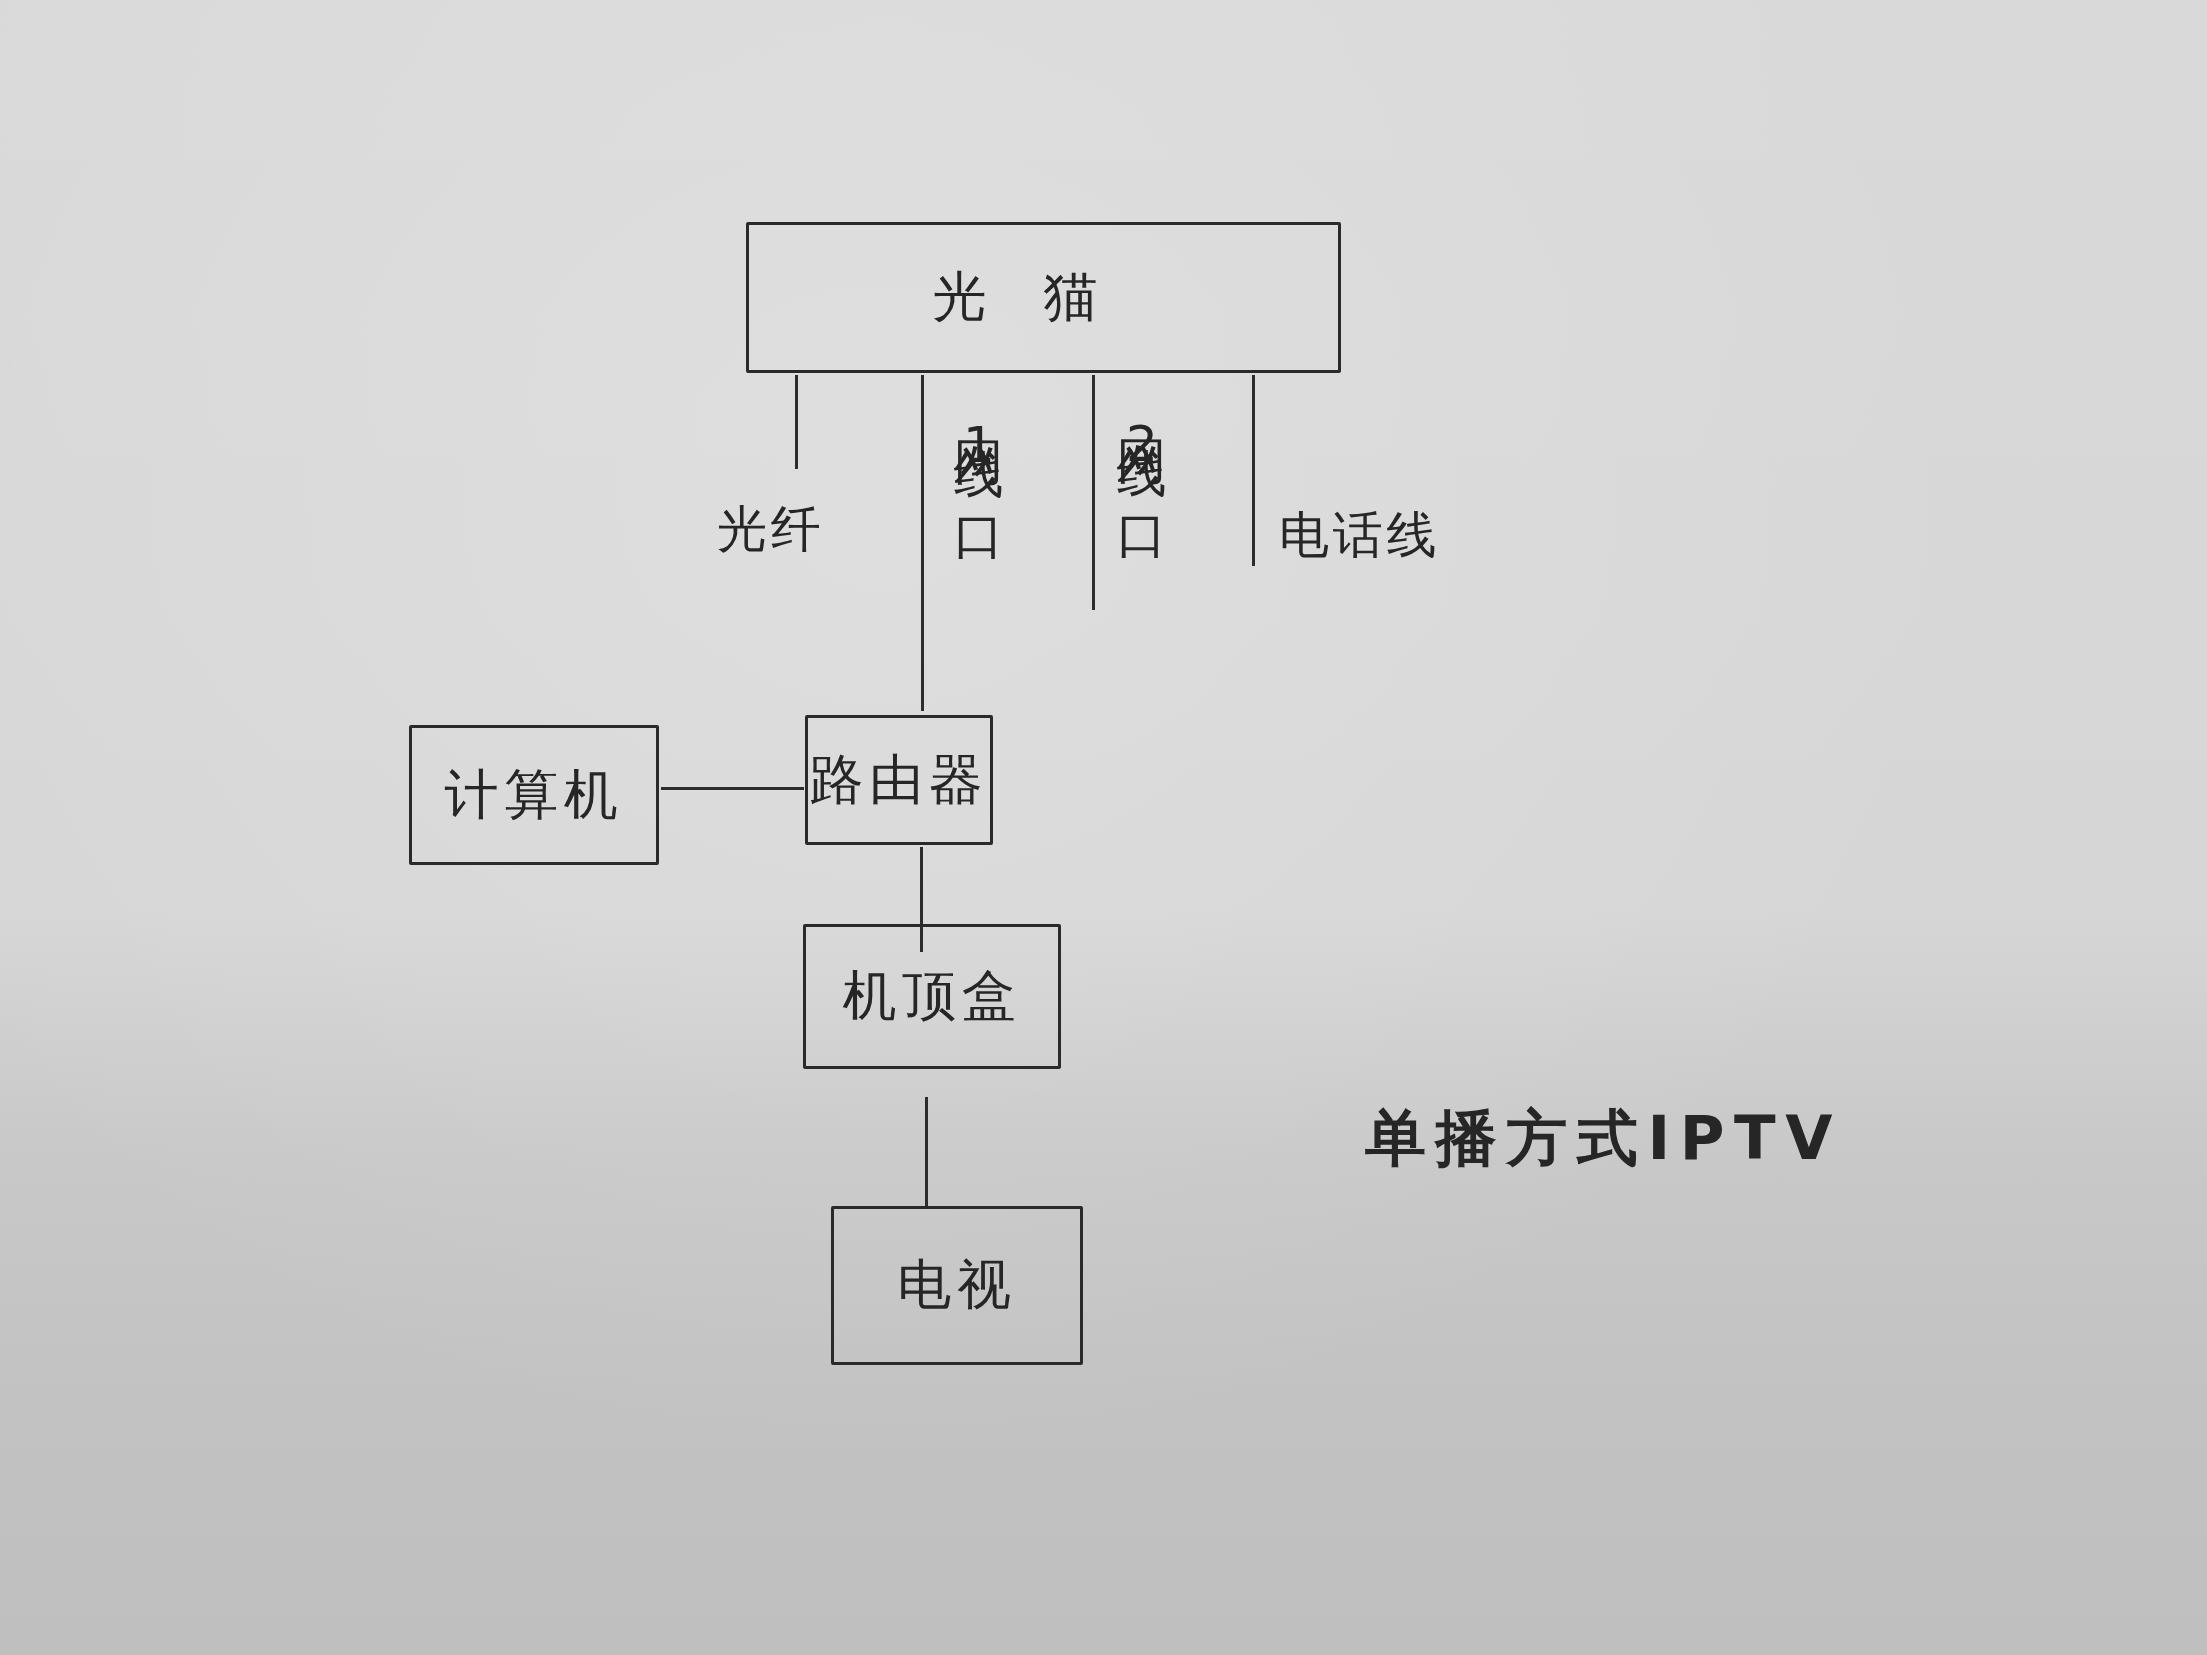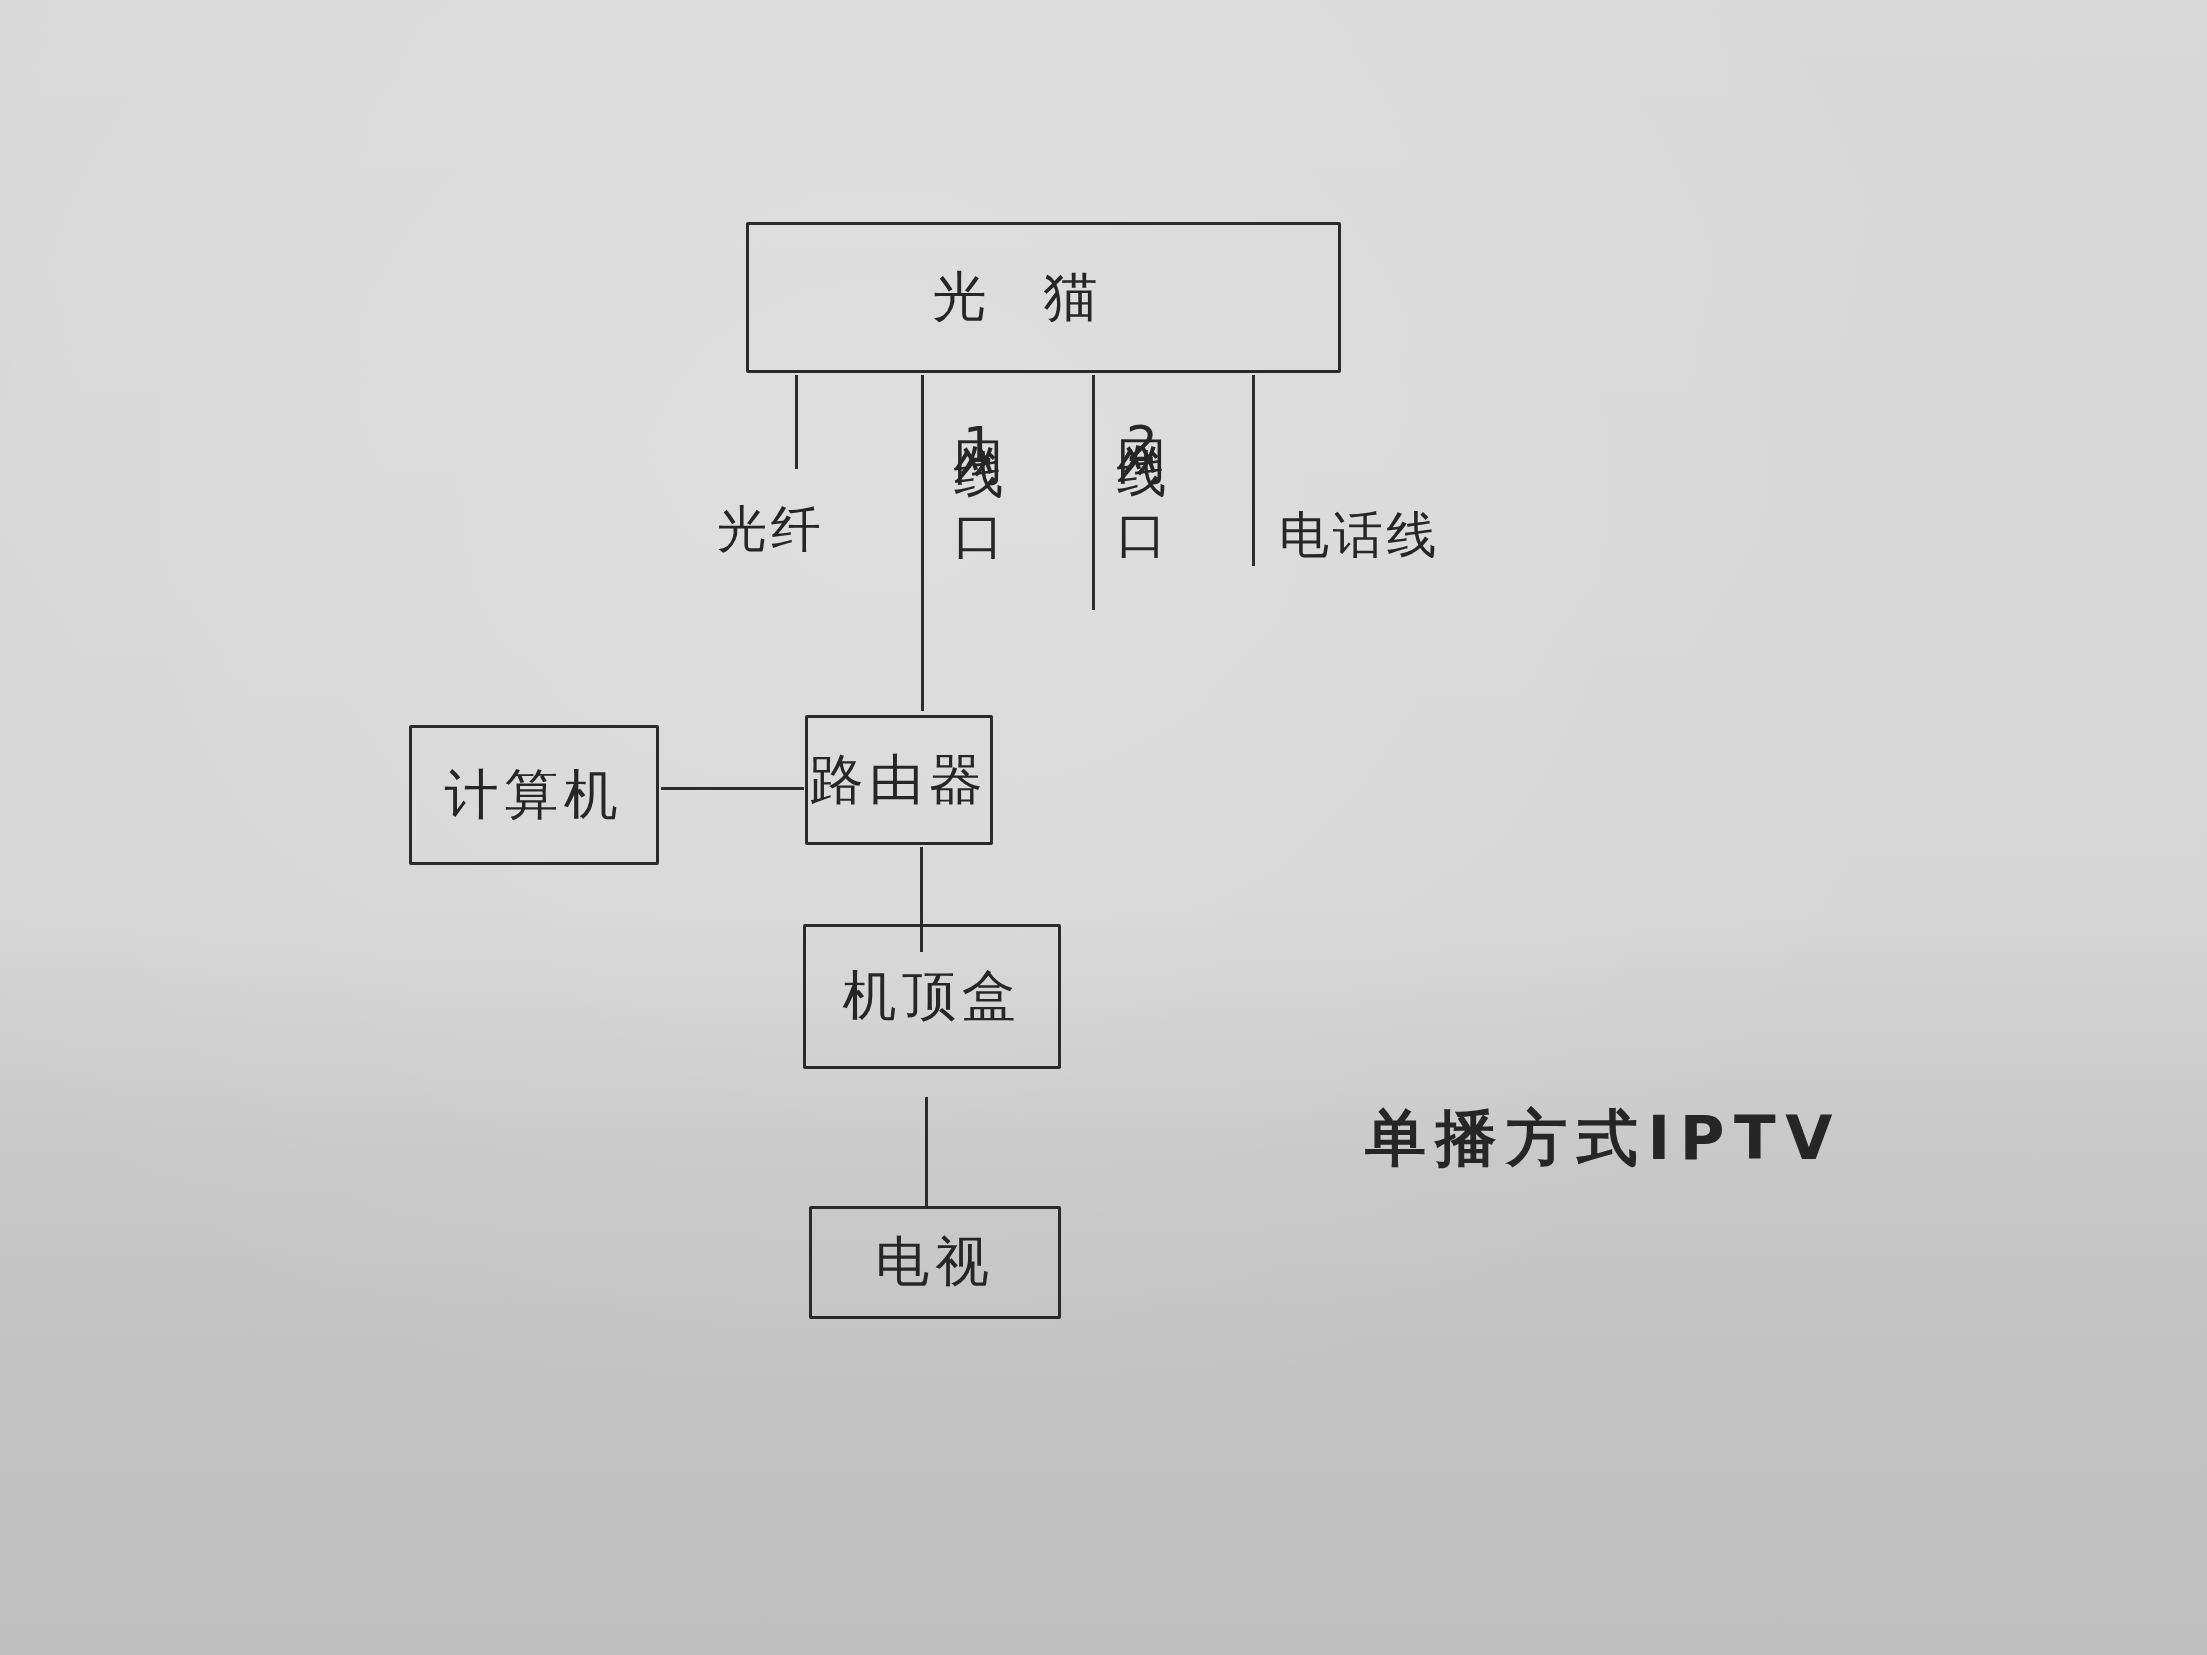--- a/index.html
+++ b/index.html
@@ -58,18 +58,18 @@
 </div>
 
 <div class="line" style="left:920px; top:847px; width:2.9px; height:105px;"></div>
 
 <div class="box" style="left:803px; top:924px; width:258px; height:145px;">
   <span>机顶盒</span>
 </div>
 
 <div class="line" style="left:925px; top:1097px; width:2.9px; height:111px;"></div>
 
-<div class="box" style="left:809px; top:1206px; width:252px; height:113px;">
+<div class="box" style="left:831px; top:1206px; width:252px; height:159px;">
   <span>电视</span>
 </div>
 
 <div class="title" style="left:1365px; top:1098px;font-weight:bold;">单播方式IPTV</div>
 
 
 </body></html>

